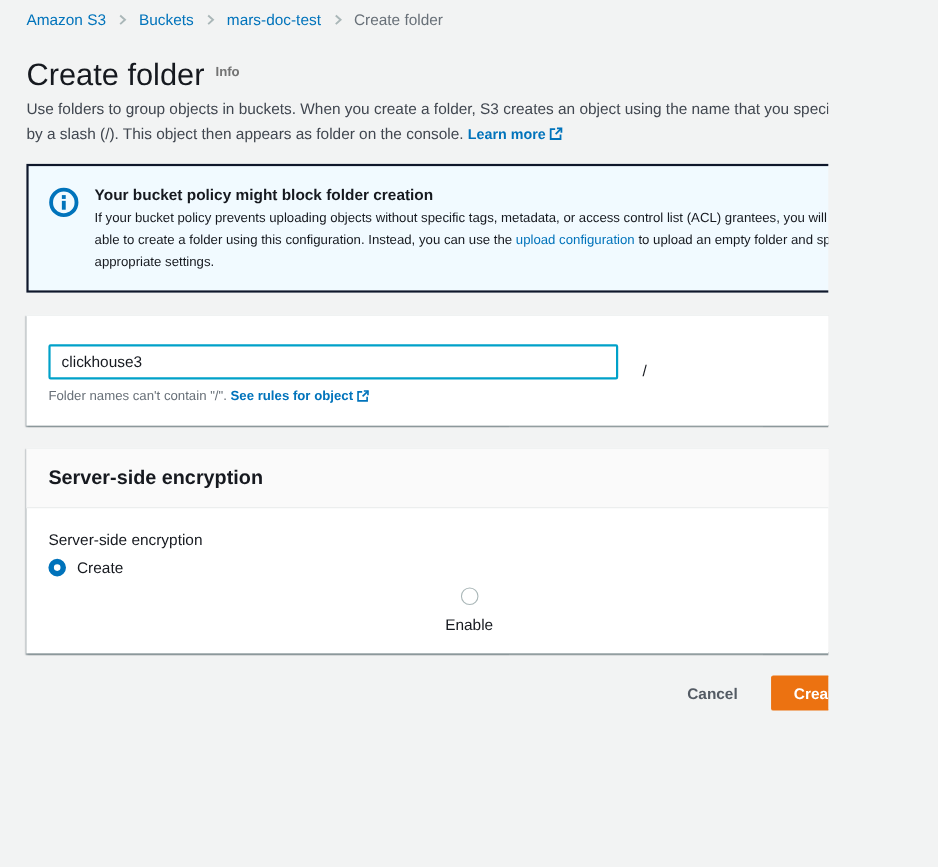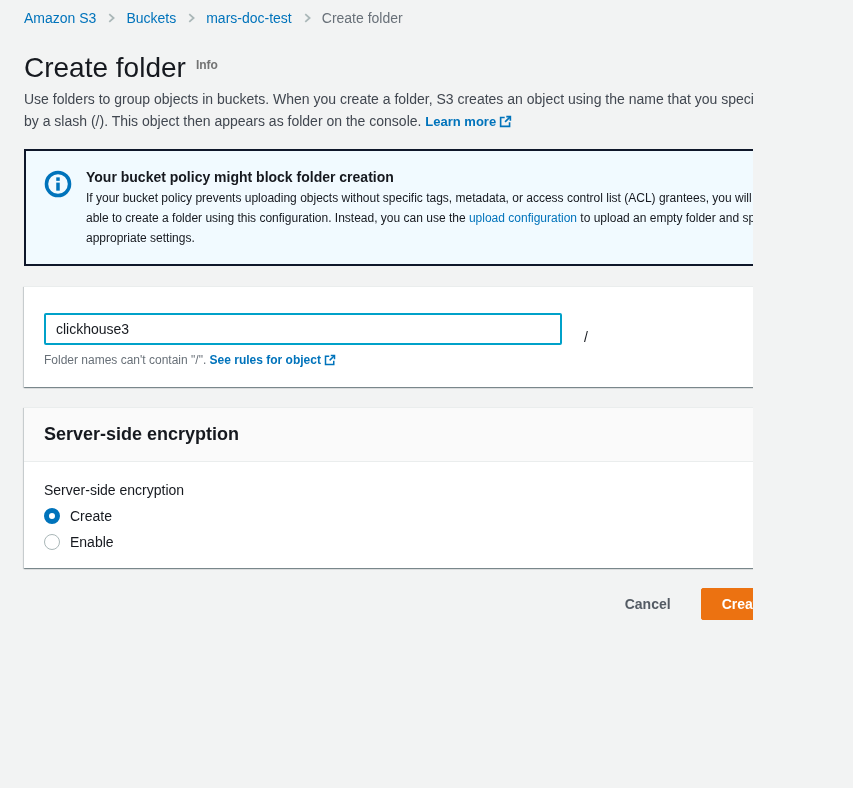--- a/index.html
+++ b/index.html
@@ -87,21 +87,21 @@
     background: #f1faff;
     padding: 18px 16px;
     display: flex; align-items: center; gap: 10px;
     margin-bottom: 22px;
   }
   .alert-icon-small { flex: 0 0 auto; color: #0073bb; display: inline-flex; }
   .inner-alert-text { font-size: 14px; color: #16191f; line-height: 18px; }
 
   .radio-group-label { font-size: 14px; color: #16191f; margin-bottom: 10px; }
   .radio-row { display: flex; align-items: center; gap: 10px; margin-bottom: 10px; cursor: pointer; }
-  .radio-row:last-child { margin-bottom: 0; }
+  .radio-row:last-child { margin-bottom: 0; flex-direction: column; }
   .radio-circle {
     width: 16px; height: 16px; border-radius: 50%; background: #ffffff; flex: 0 0 auto;
   }
   .radio-selected { border: 5px solid #0073bb; }
   .radio-unselected { border: 1px solid #aab7b8; }
   .radio-label { font-size: 14px; color: #16191f; }
 
   
   .footer-actions {
     margin-top: 20px;

